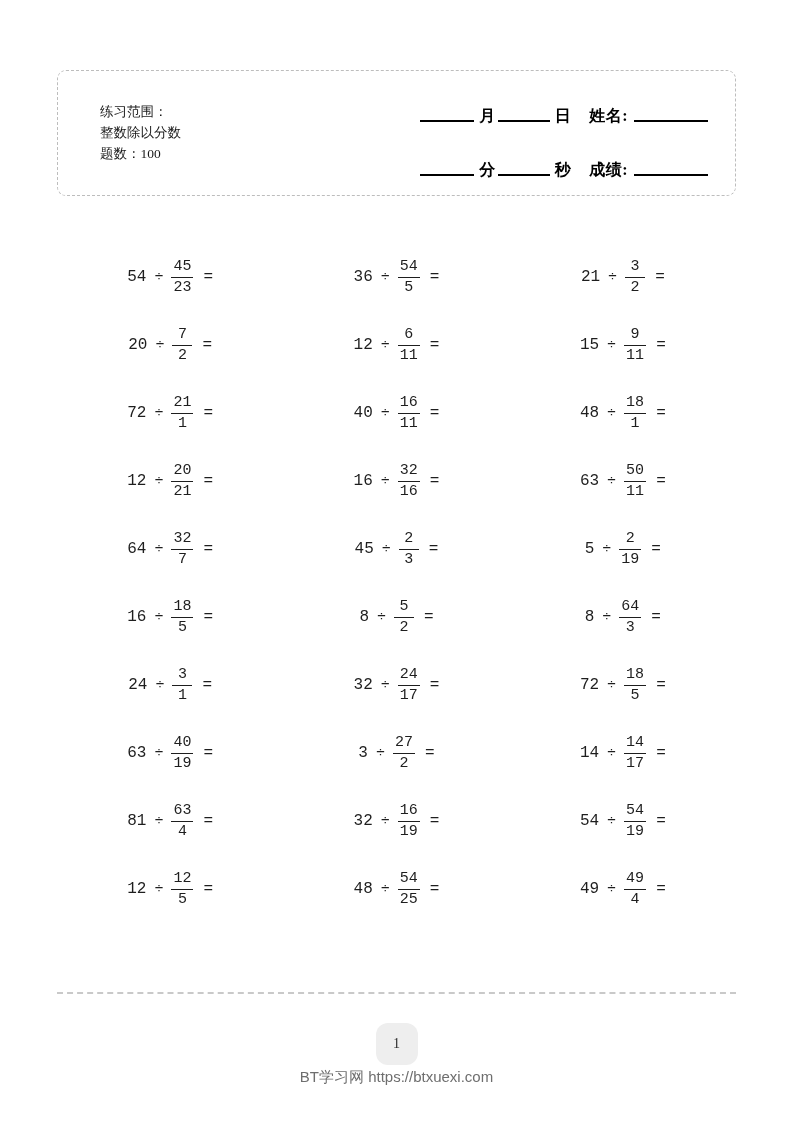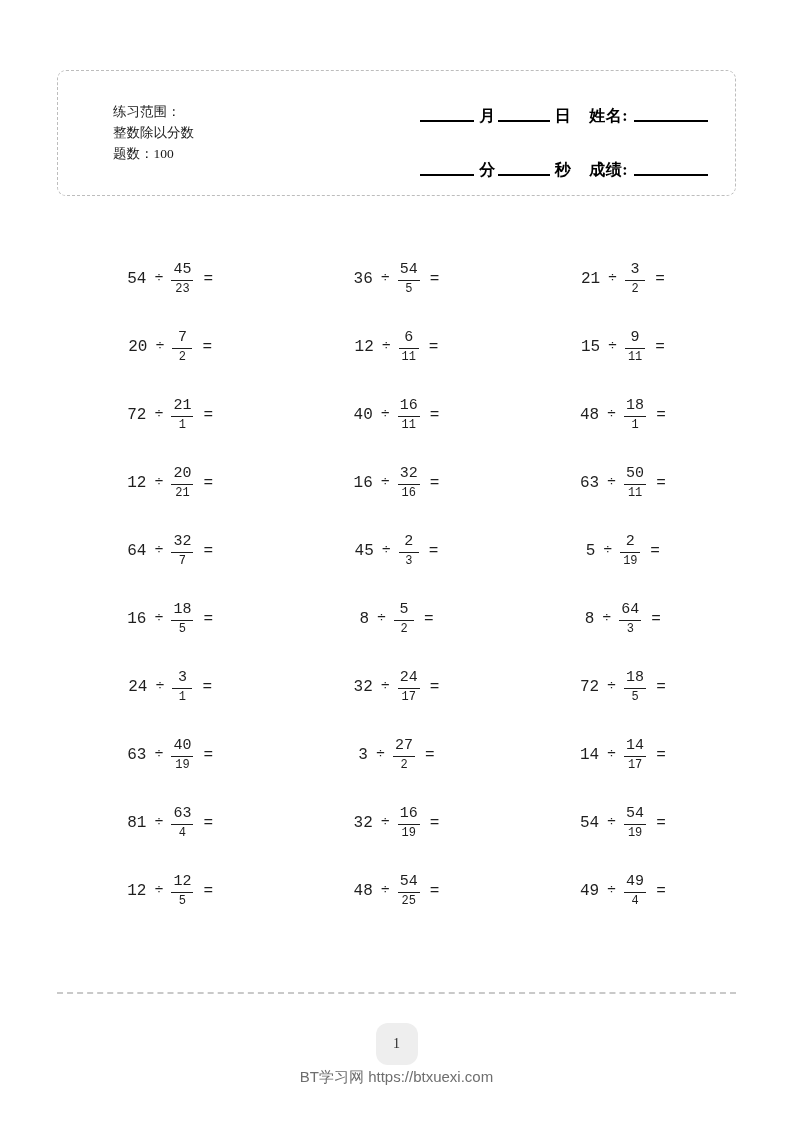--- a/index.html
+++ b/index.html
@@ -28,21 +28,21 @@
   }
   .header-left {
     position: absolute;
     left: 42px;
     top: 30px;
     font-size: 13.5px;
     line-height: 21px;
     color: #1a1a1a;
     white-space: nowrap;
   }
-  .header-left div { white-space: nowrap; margin-left: 13px; }
+  .header-left div { white-space: nowrap; }
 
   .header-right {
     position: absolute;
     right: 24px;
     top: 26px;
     width: 330px;
   }
   .hr-row {
     display: flex;
     align-items: flex-end;
@@ -96,21 +96,21 @@
   .whole { margin-right: 4px; }
   .divsym { margin: 0 4px; font-size: 15px; }
   .frac {
     display: inline-flex;
     flex-direction: column;
     align-items: center;
     margin: 0 4px;
     line-height: 1.08;
   }
   .frac .num { font-size: 15px; padding: 0 2px; }
-  .frac .den { font-size: 12px; padding: 0 2px; }
+  .frac .den { font-size: 15px; padding: 0 2px; }
   .frac .bar {
     width: 100%;
     min-width: 20px;
     border-top: 1.1px solid #1e1e1e;
     margin: 2px 0;
   }
   .eqsym { margin-left: 6px; font-size: 16px; }
 
   
   .footer-sep {

